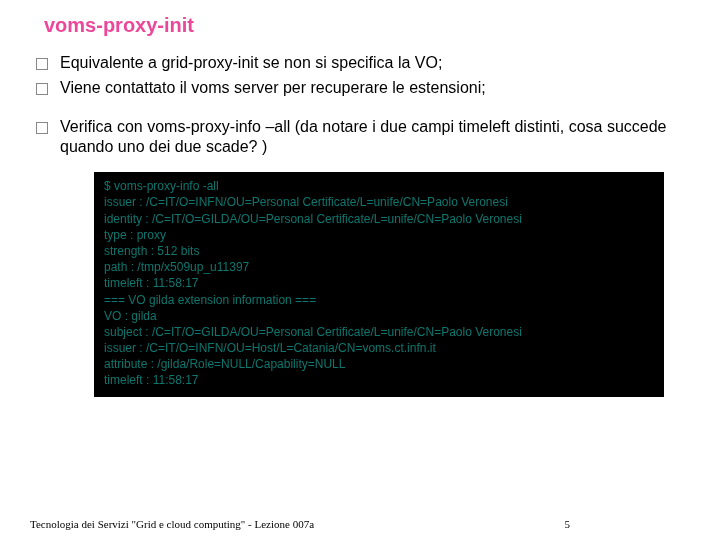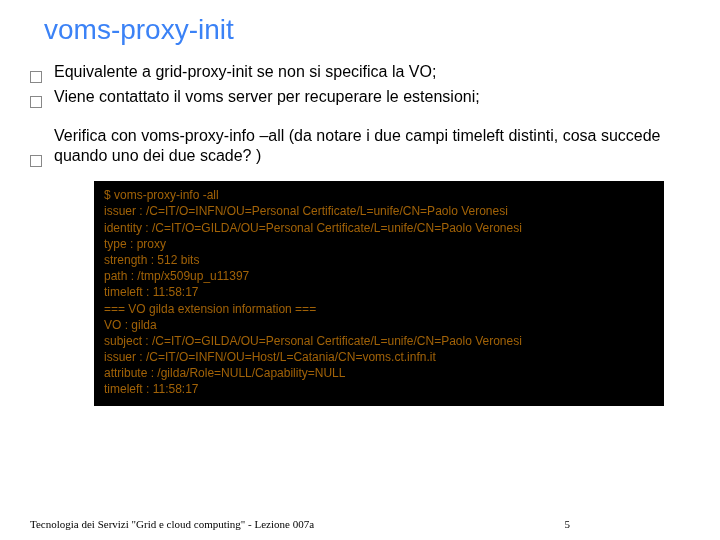--- a/index.html
+++ b/index.html
@@ -14,53 +14,54 @@
   }
   .slide {
     position: relative;
     width: 720px;
     height: 540px;
     box-sizing: border-box;
     padding: 10px 30px 0 30px;
   }
   .title {
     font-family: Arial, sans-serif;
-    font-size: 28px;
-    font-weight: normal;
-    color: #3b82f6;
+    font-size: 20px;
+    font-weight: bold;
+    color: #ec4899;
     margin: 4px 0 16px 14px;
   }
   .bullets {
     margin: 0;
     padding: 0;
   }
   .bullet-row {
     display: flex;
-    align-items: flex-end;
+    align-items: flex-start;
     margin-bottom: 4px;
+    margin-left: 6px;
   }
   .bullet-box {
     width: 10px;
     height: 10px;
     border: 1px solid #888;
     margin-top: 5px;
     margin-right: 12px;
     flex: 0 0 auto;
   }
   .bullet-text {
     font-size: 16px;
     line-height: 1.3;
     color: #000;
   }
   .gap {
     height: 14px;
   }
   .code-block {
     background: #000;
-    color: #a16207;
+    color: #0f766e;
     margin: 14px 0 0 64px;
     width: 570px;
     padding: 6px 10px 8px 10px;
     box-sizing: border-box;
   }
   .code-line {
     font-family: Arial, sans-serif;
     font-size: 12px;
     line-height: 1.35;
     white-space: nowrap;

